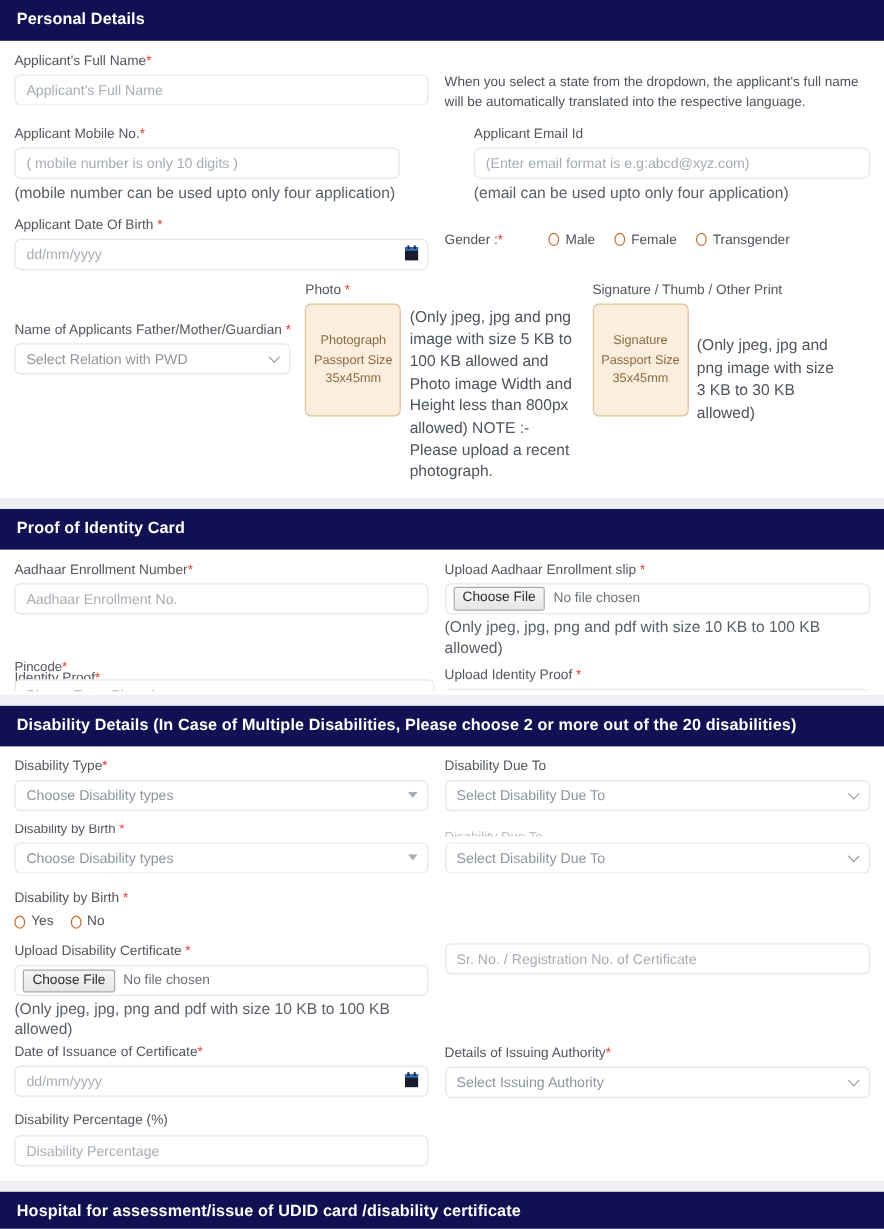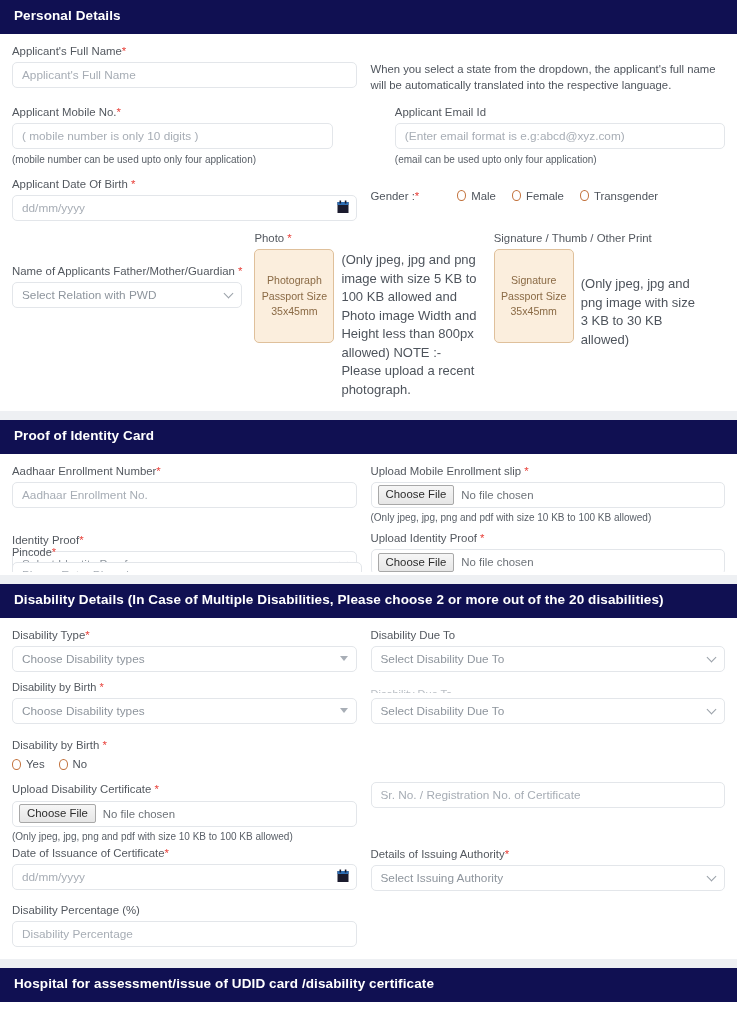--- a/index.html
+++ b/index.html
@@ -105,21 +105,21 @@
     position: absolute;
     right: 9px; top: 10px;
     width: 0; height: 0;
     border-left: 4.5px solid transparent;
     border-right: 4.5px solid transparent;
     border-top: 5px solid #a8aeb6;
     pointer-events: none;
   }
 
   .helper {
-    font-size: 10px;
+    font-size: 13px;
     color: #5a6068;
     margin: 4px 0 0 0;
     line-height: 1.3;
   }
   .note {
     font-size: 11.3px;
     color: #4e545c;
     line-height: 1.45;
   }
 
@@ -322,21 +322,21 @@
   <div class="section" style="height:155px;">
     <div class="sec-header">Proof of Identity Card</div>
     <div class="sec-body" style="height:118px; overflow:hidden;">
 
       <div class="row">
         <div class="col">
           <label><span>Aadhaar Enrollment Number</span><span class="req">*</span></label>
           <input class="field" type="text" placeholder="Aadhaar Enrollment No." style="">
         </div>
         <div class="col right">
-          <label><span>Upload Mobile Enrollment slip</span> <span class="req">*</span></label>
+          <label><span>Upload Aadhaar Enrollment slip</span> <span class="req">*</span></label>
           <div class="filewrap">
             <span class="file-btn">Choose File</span>
             <span class="file-txt">No file chosen</span>
           </div>
           <div class="helper" style="margin-top:3px;">(Only jpeg, jpg, png and pdf with size 10 KB to 100 KB allowed)</div>
         </div>
       </div>
 
       <div class="row" style="margin-top:9px;">
         <div class="col">

